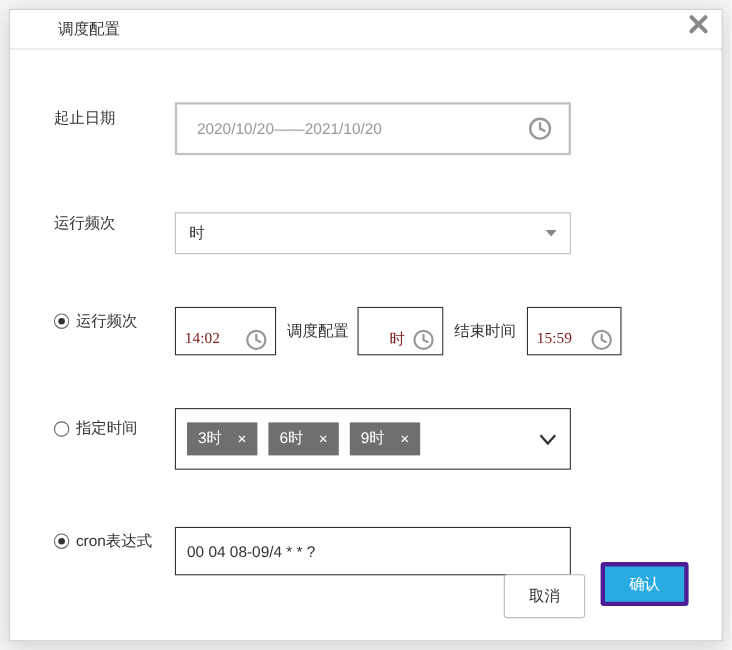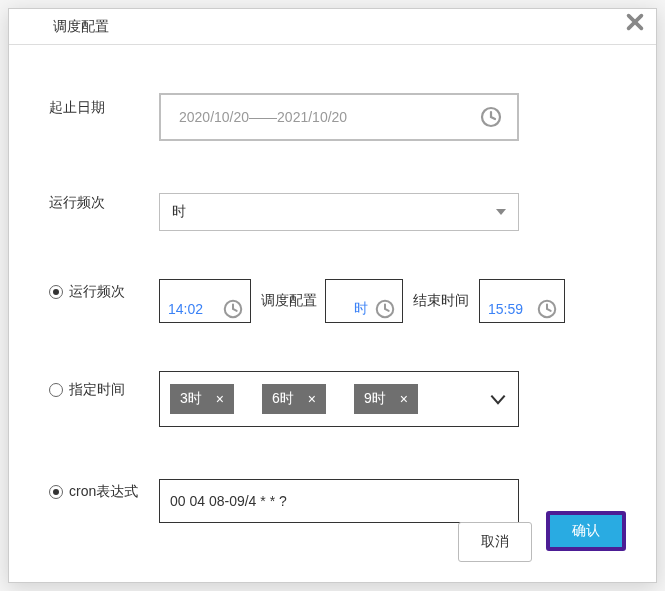--- a/index.html
+++ b/index.html
@@ -87,39 +87,40 @@
     border-left:5px solid transparent;
     border-right:5px solid transparent;
     border-top:6px solid #888;
   }
   .time-input {
     width:92px; height:44px;
     border:1px solid #333;
     display:flex; align-items:center;
     padding:16px 6px 0 8px;
     justify-content:space-between;
-    font-size:14px; color:#3b82f6;
-    cursor:pointer;
+    font-size:14px; color:#7f1d1d;
+    cursor:pointer;
+    font-family:Liberation Serif, serif;
   }
   .time-input.sm { width:86px; }
   .time-input.narrow { width:78px; justify-content:flex-end; gap:4px; }
   .time-input.narrow .unit { margin-right:2px; }
   .interval-block {
     display:flex; align-items:center; gap:8px;
   }
   .mid-label { font-size:14px; color:#333; }
   .tagbox {
     width:360px; height:56px;
     border:1px solid #333;
     display:flex; align-items:center;
     padding:0 10px;
     gap:10px;
     cursor:pointer;
   }
-  .tags-wrap { display:flex; gap:28px; flex:1; }
+  .tags-wrap { display:flex; gap:10px; flex:1; }
   .tag {
     background:#6f6f6f; color:#fff;
     height:30px; padding:0 10px;
     display:flex; align-items:center; gap:14px;
     font-size:14px;
   }
   .tag-x { cursor:pointer; font-size:14px; color:#fff; }
   .chevron-big {
     width:20px; height:20px; color:#333;
   }

